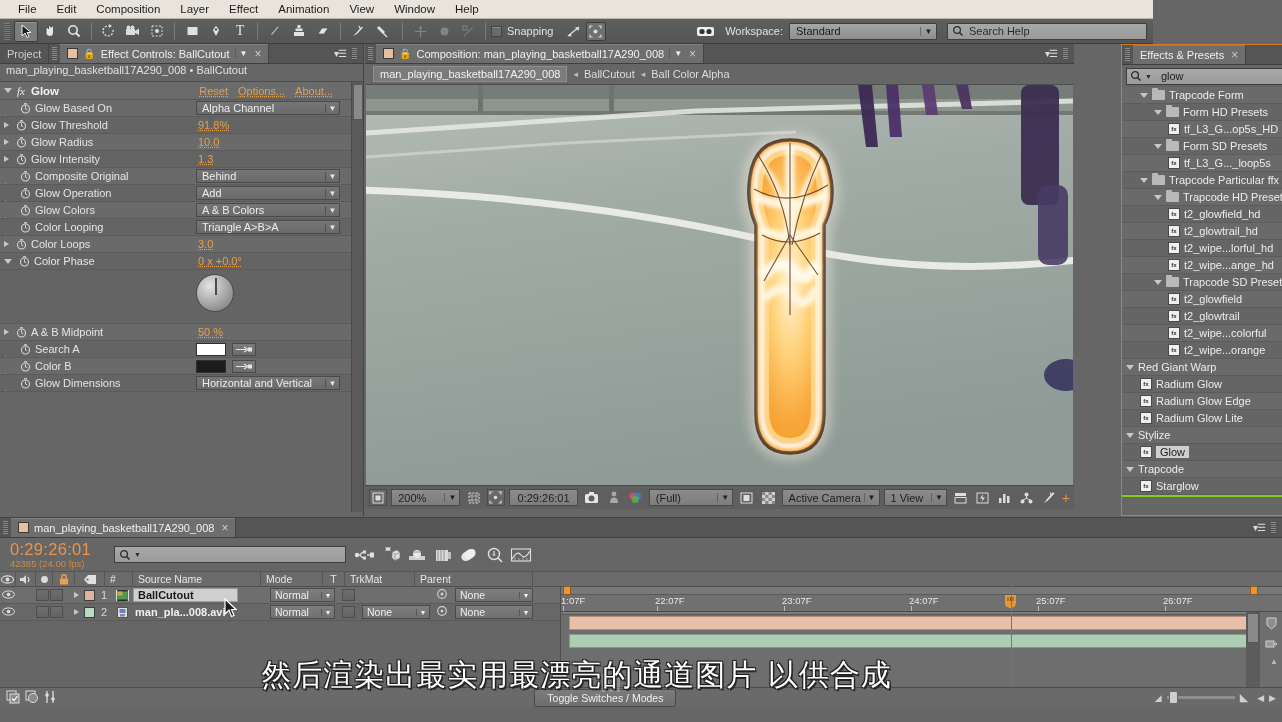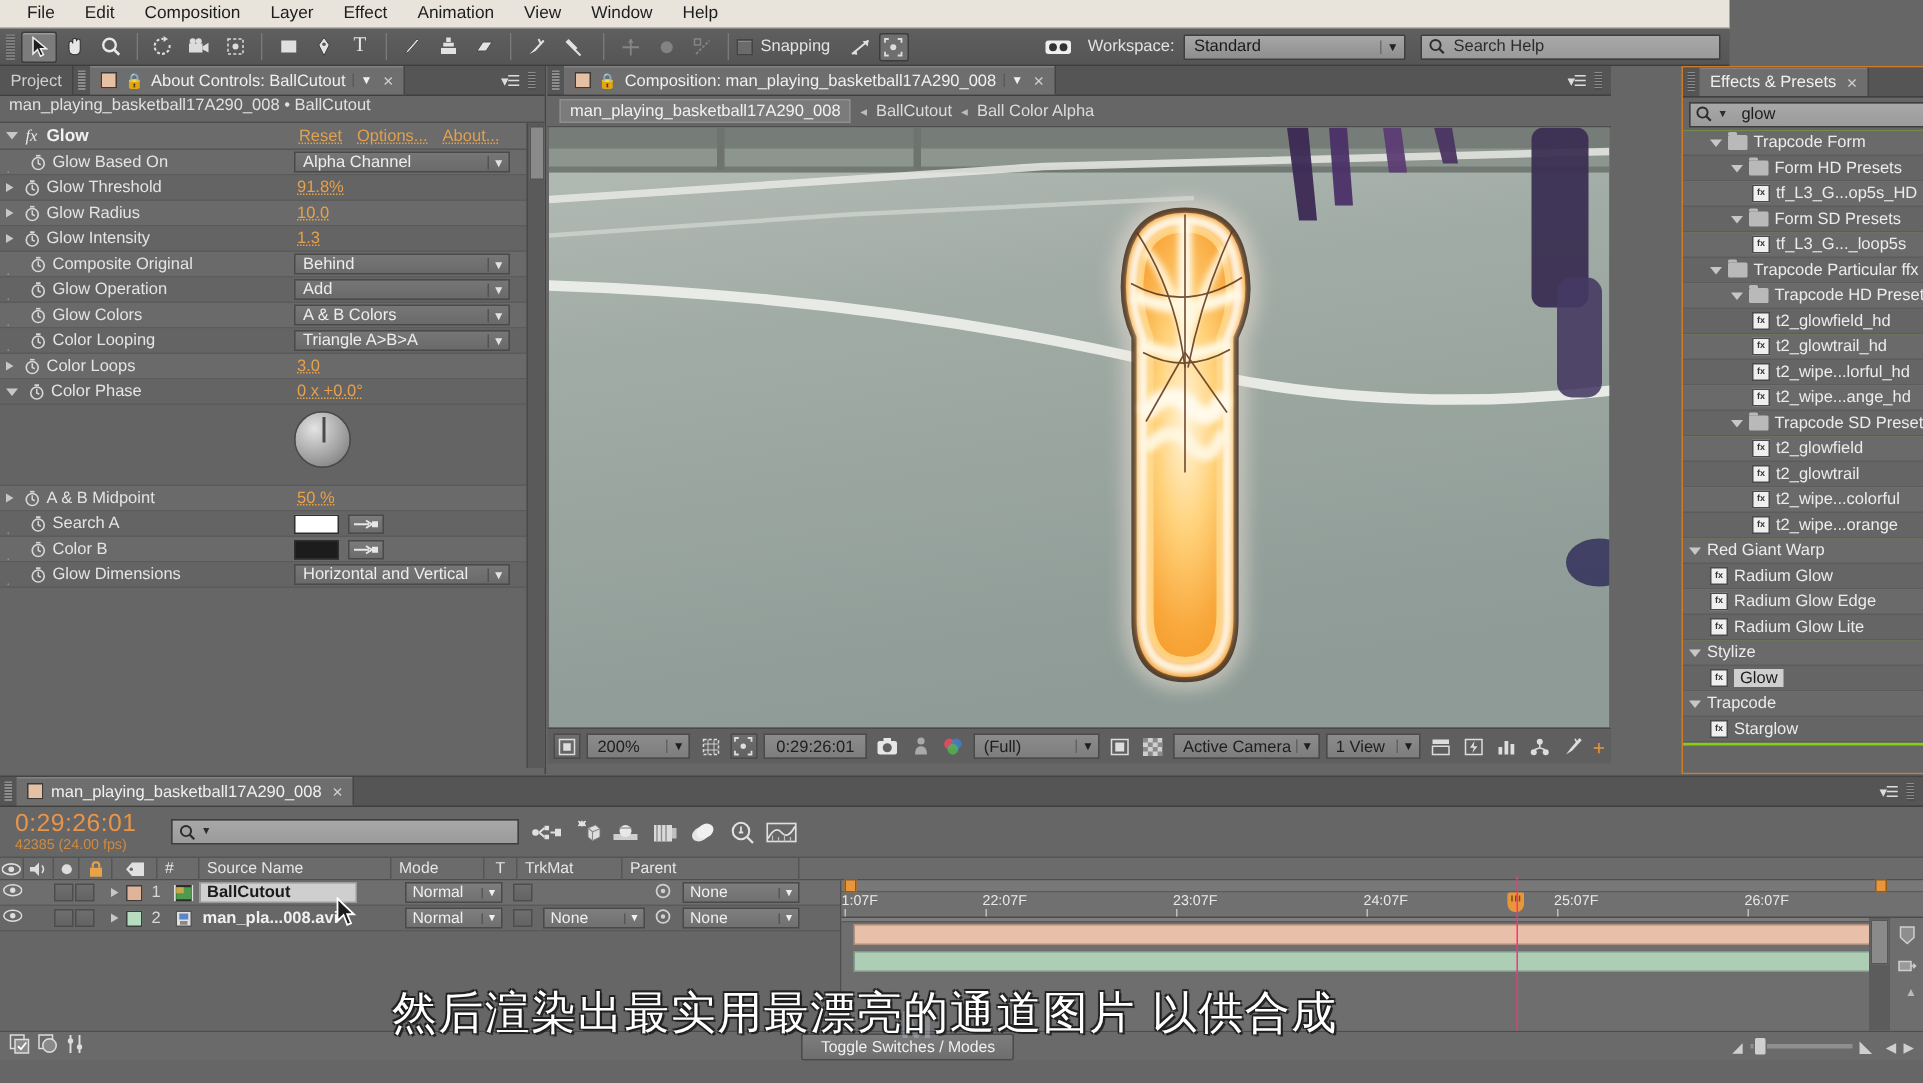--- a/index.html
+++ b/index.html
@@ -407,21 +407,21 @@
 
   <div class="panel" id="effectControls">
     <div class="tabbar">
       <div class="tab">
         <span>Project</span>
       </div>
       <div class="tabgrip"></div>
       <div class="tab active">
         <span class="swatch" style="background:#e6c0a2;"></span>
         <span style="font-size:10px;">🔒</span>
-        <span>About Controls: BallCutout</span>
+        <span>Effect Controls: BallCutout</span>
         <span class="arw" style="font-size:8px;border-left:1px solid #5a5a5a;padding-left:4px;">▼</span>
         <span class="close">×</span>
       </div>
       <div class="panelmenu">
         <span class="pmicon">▾☰</span>
         <span class="tabgrip" style="height:12px;margin:0;"></span>
       </div>
     </div>
     <div class="ec-head">
       <span>man_playing_basketball17A290_008 • BallCutout</span>

